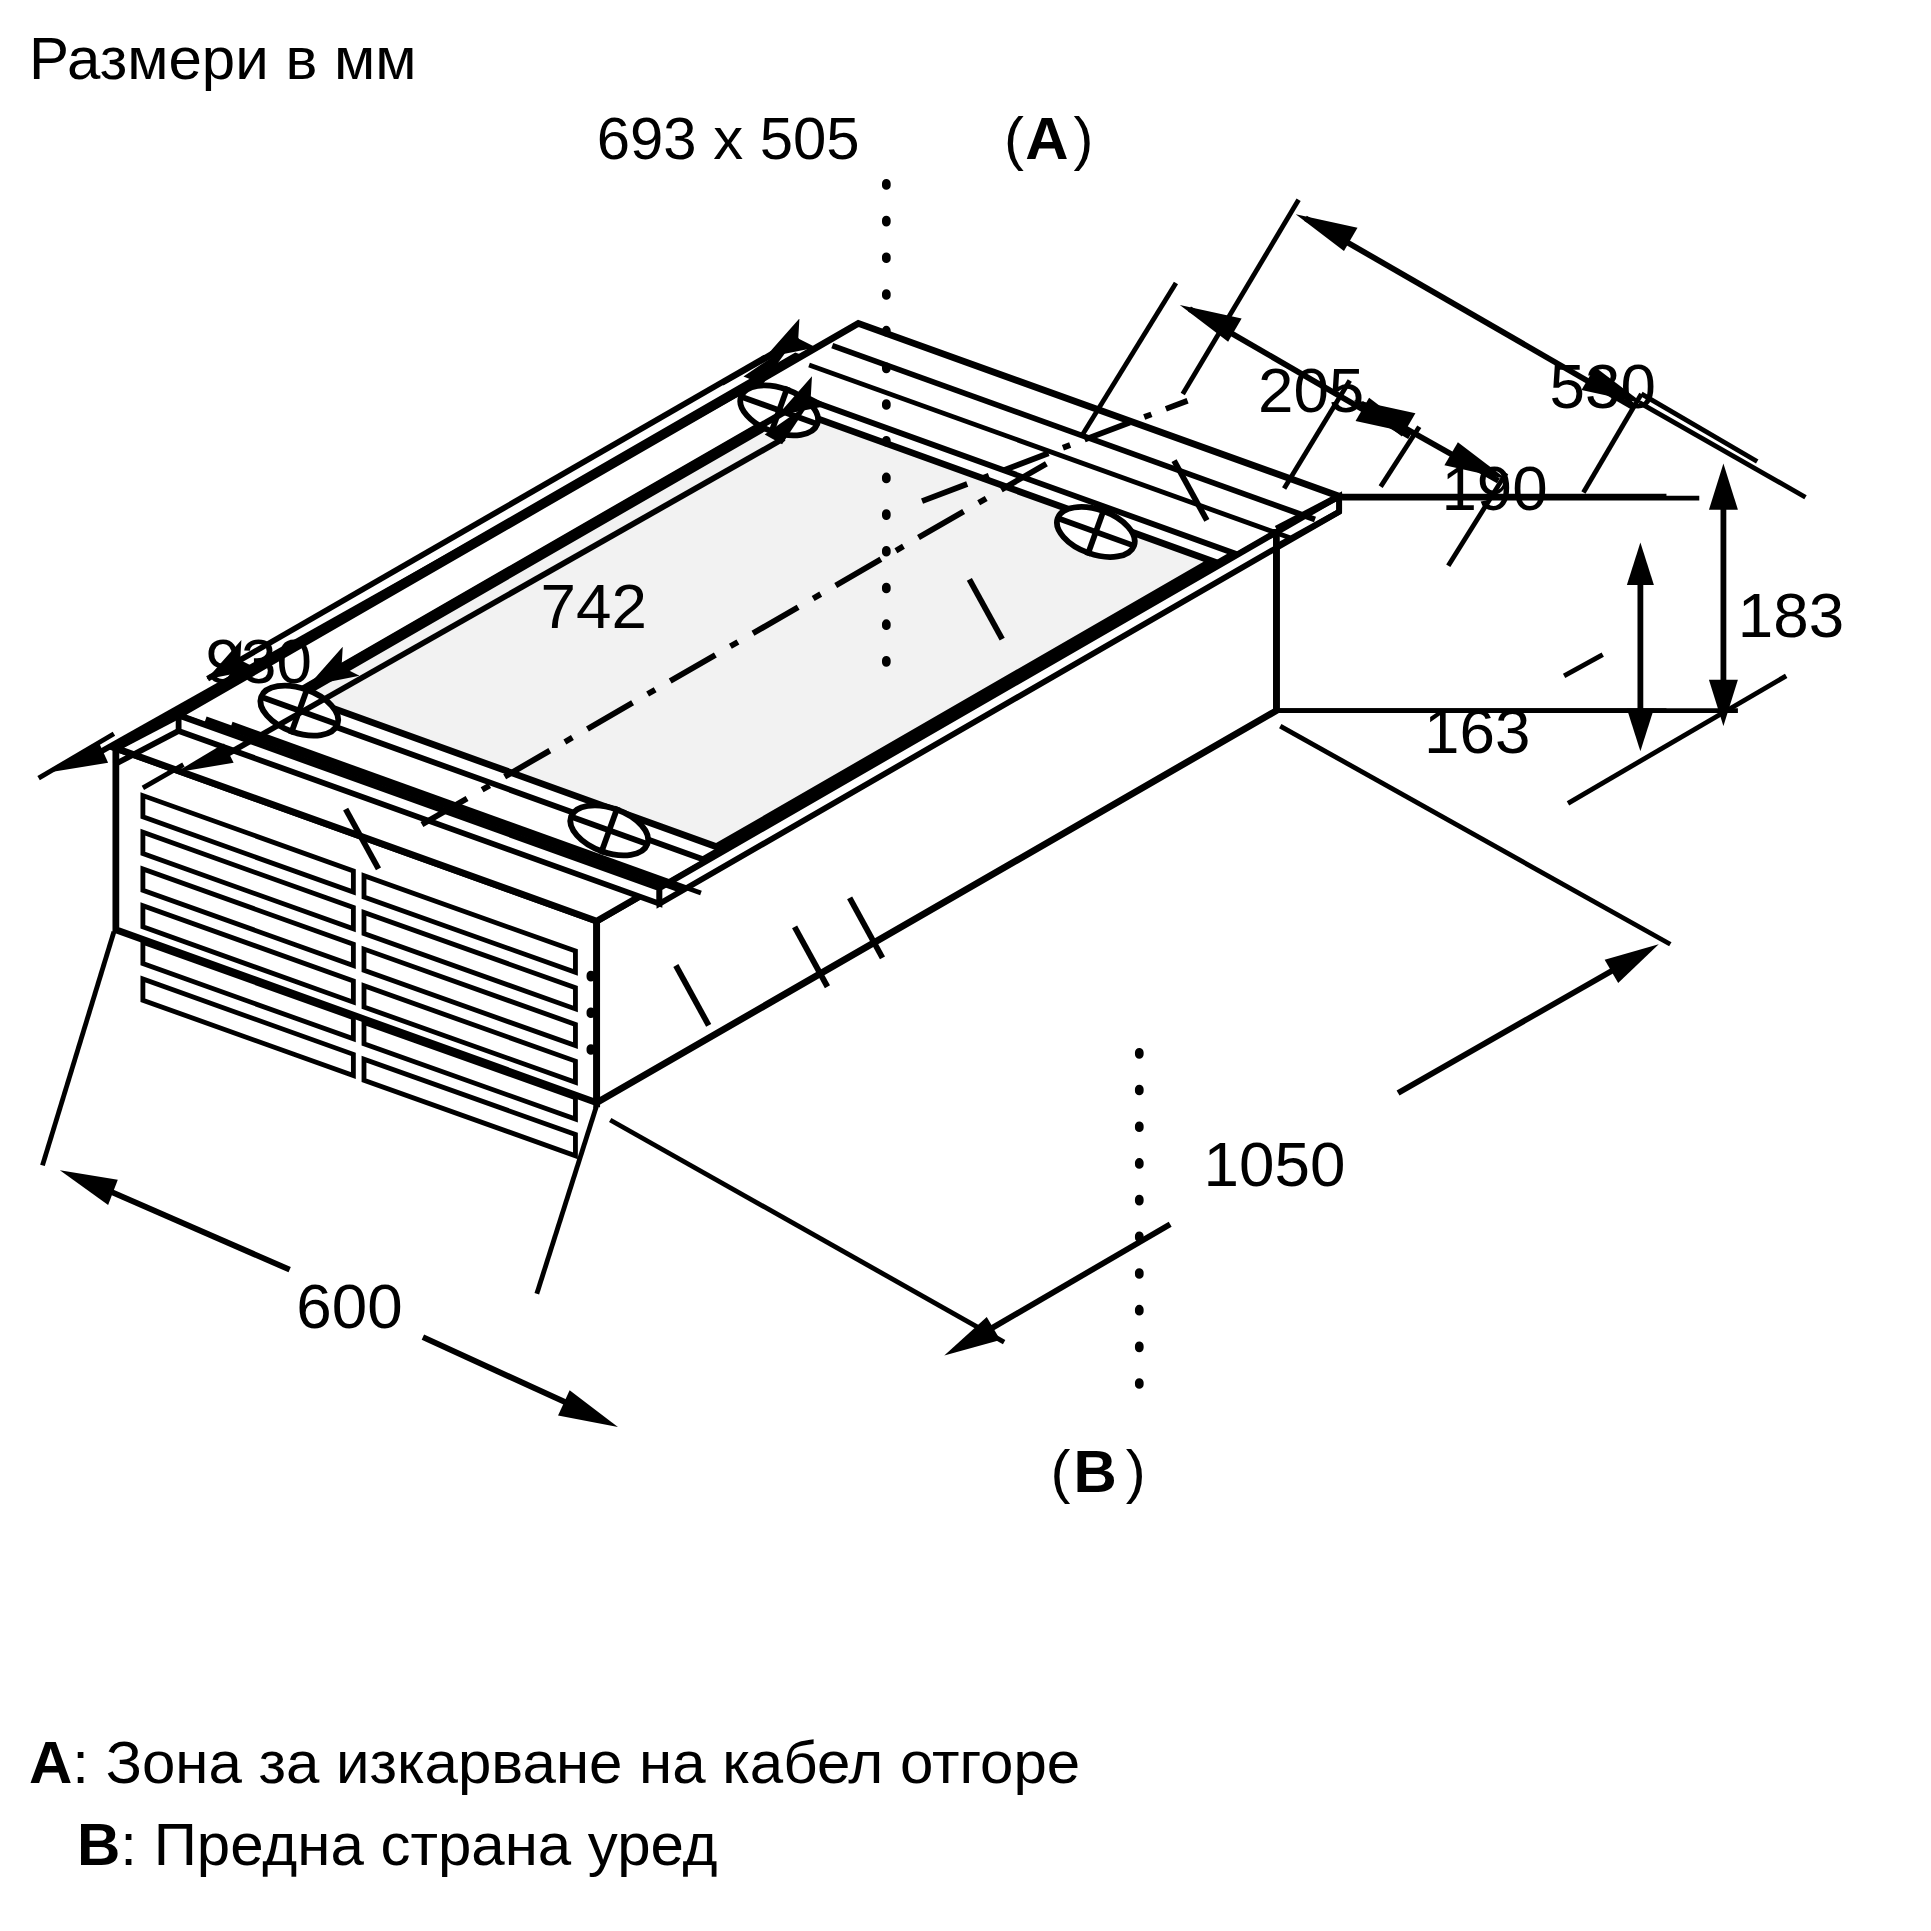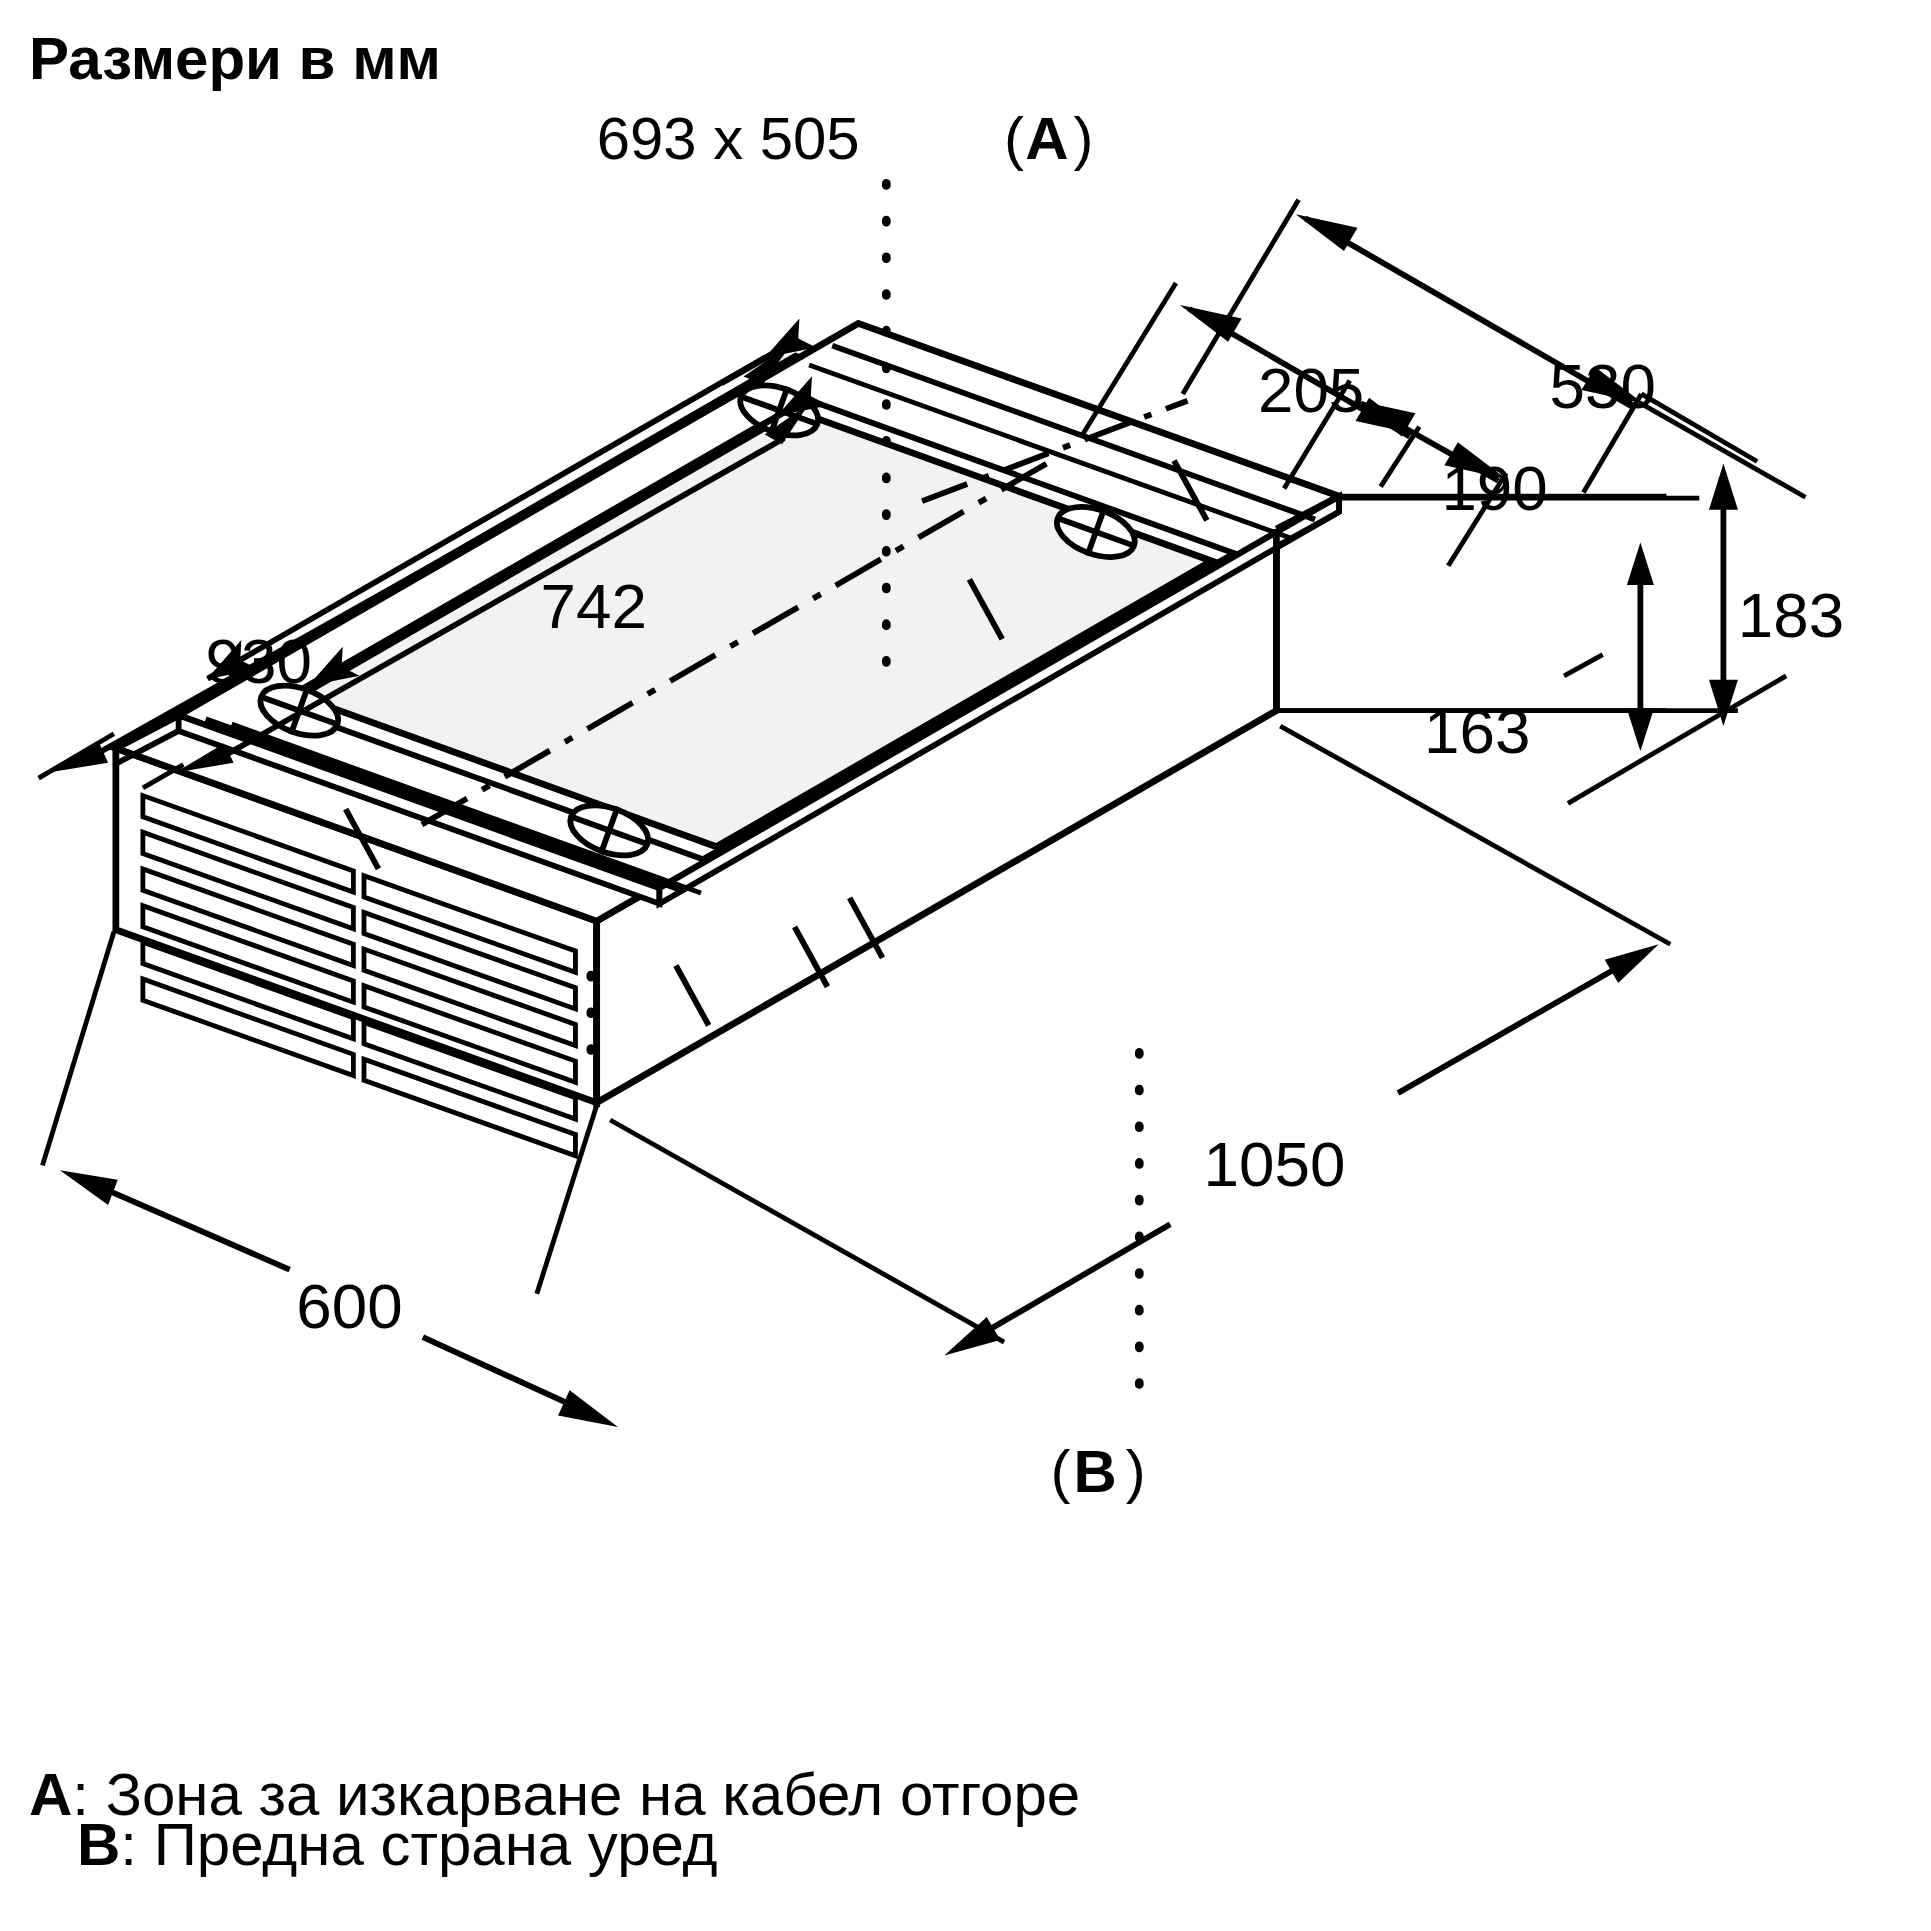--- a/index.html
+++ b/index.html
@@ -17,21 +17,21 @@
   }
   #sheet {
     position: absolute;
     left: 0; top: 0;
     width: 1931px;
     height: 1931px;
   }
   .title-text {
     position: absolute;
     font-size: 60px;
-    font-weight: bold;
+    font-weight: normal;
     letter-spacing: 0px;
     white-space: nowrap;
   }
   .legend-line {
     position: absolute;
     font-size: 60px;
     white-space: nowrap;
   }
   .legend-line b { font-weight: bold; }
   svg text {
@@ -333,20 +333,20 @@
   </g>
 
   <g>
     <text class="calltxt" x="1088" y="1545">(</text>
     <text class="calltxt bold" x="1112" y="1545" font-weight="bold">B</text>
     <text class="calltxt" x="1166" y="1545">)</text>
   </g>
 
 </svg>
 
-<div class="legend-line" style="left:29px; top:1728px;margin-top:32px;">
+<div class="legend-line" style="left:29px; top:1728px;">
   <b>A</b><span>: </span><span>Зона за изкарване на кабел отгоре</span>
 </div>
 
 <div class="legend-line" style="left:29px; top:1810px;margin-left:48px;">
   <b>B</b><span>: </span><span>Предна страна уред</span>
 </div>
 
 
 </body></html>

